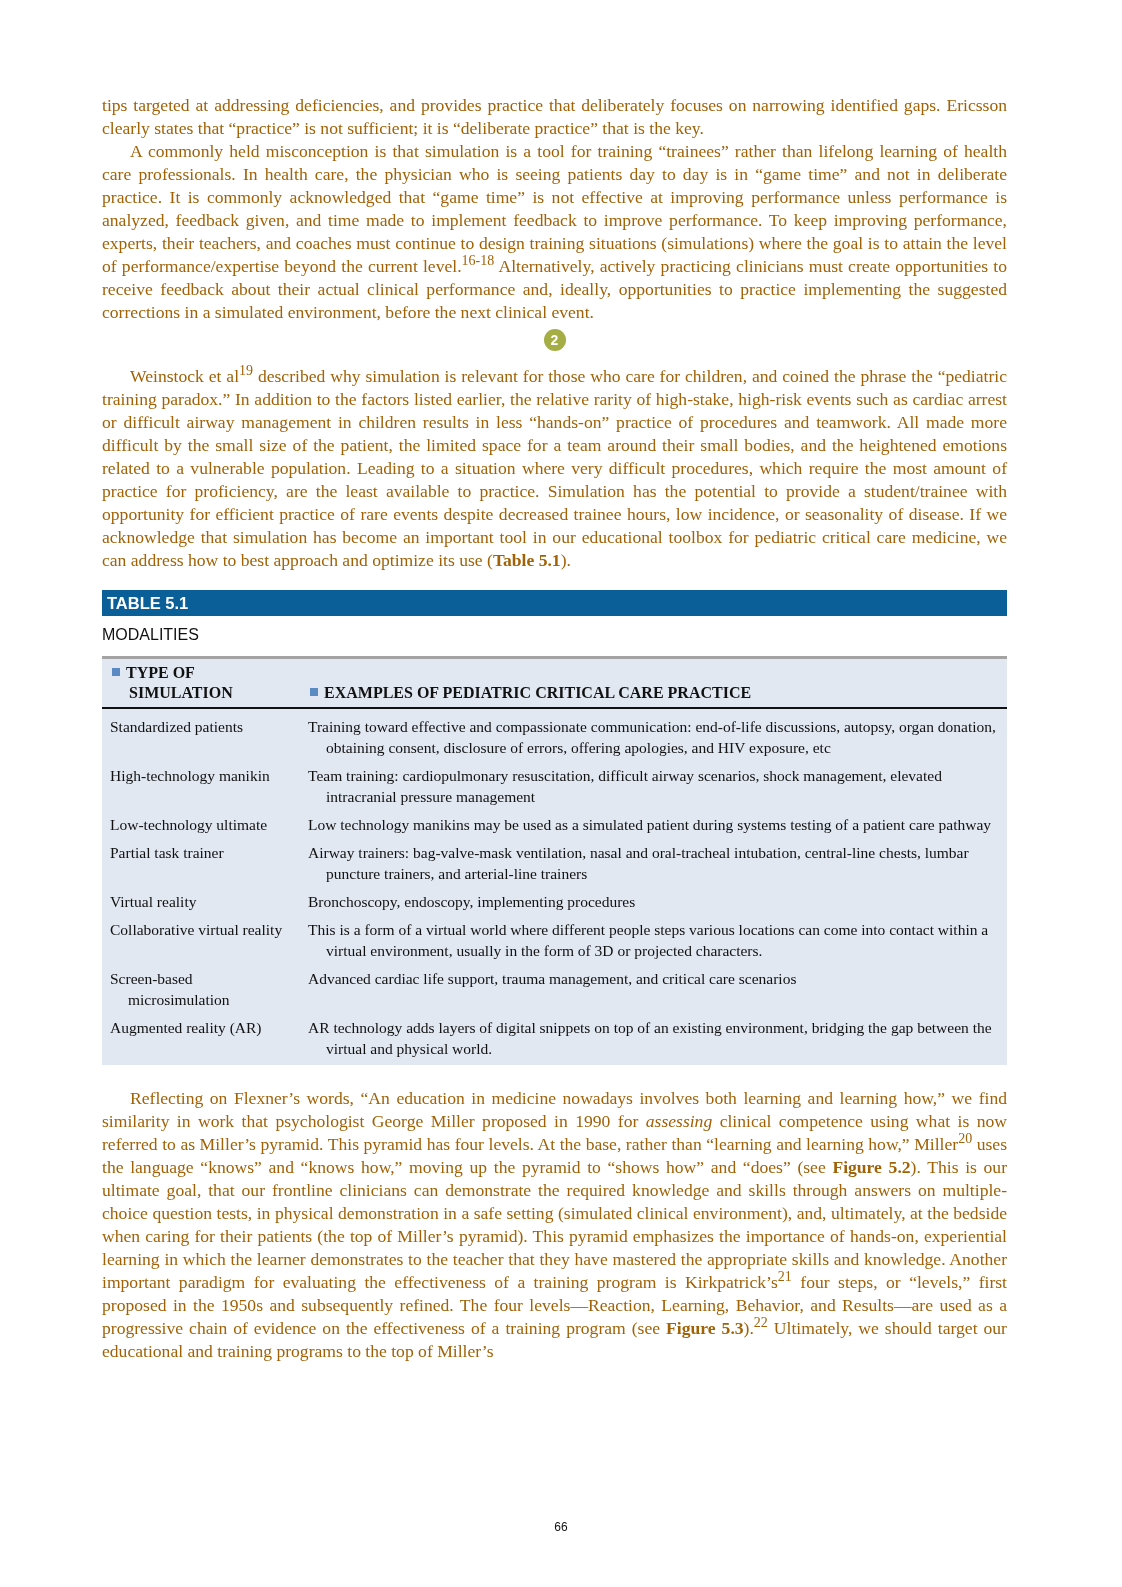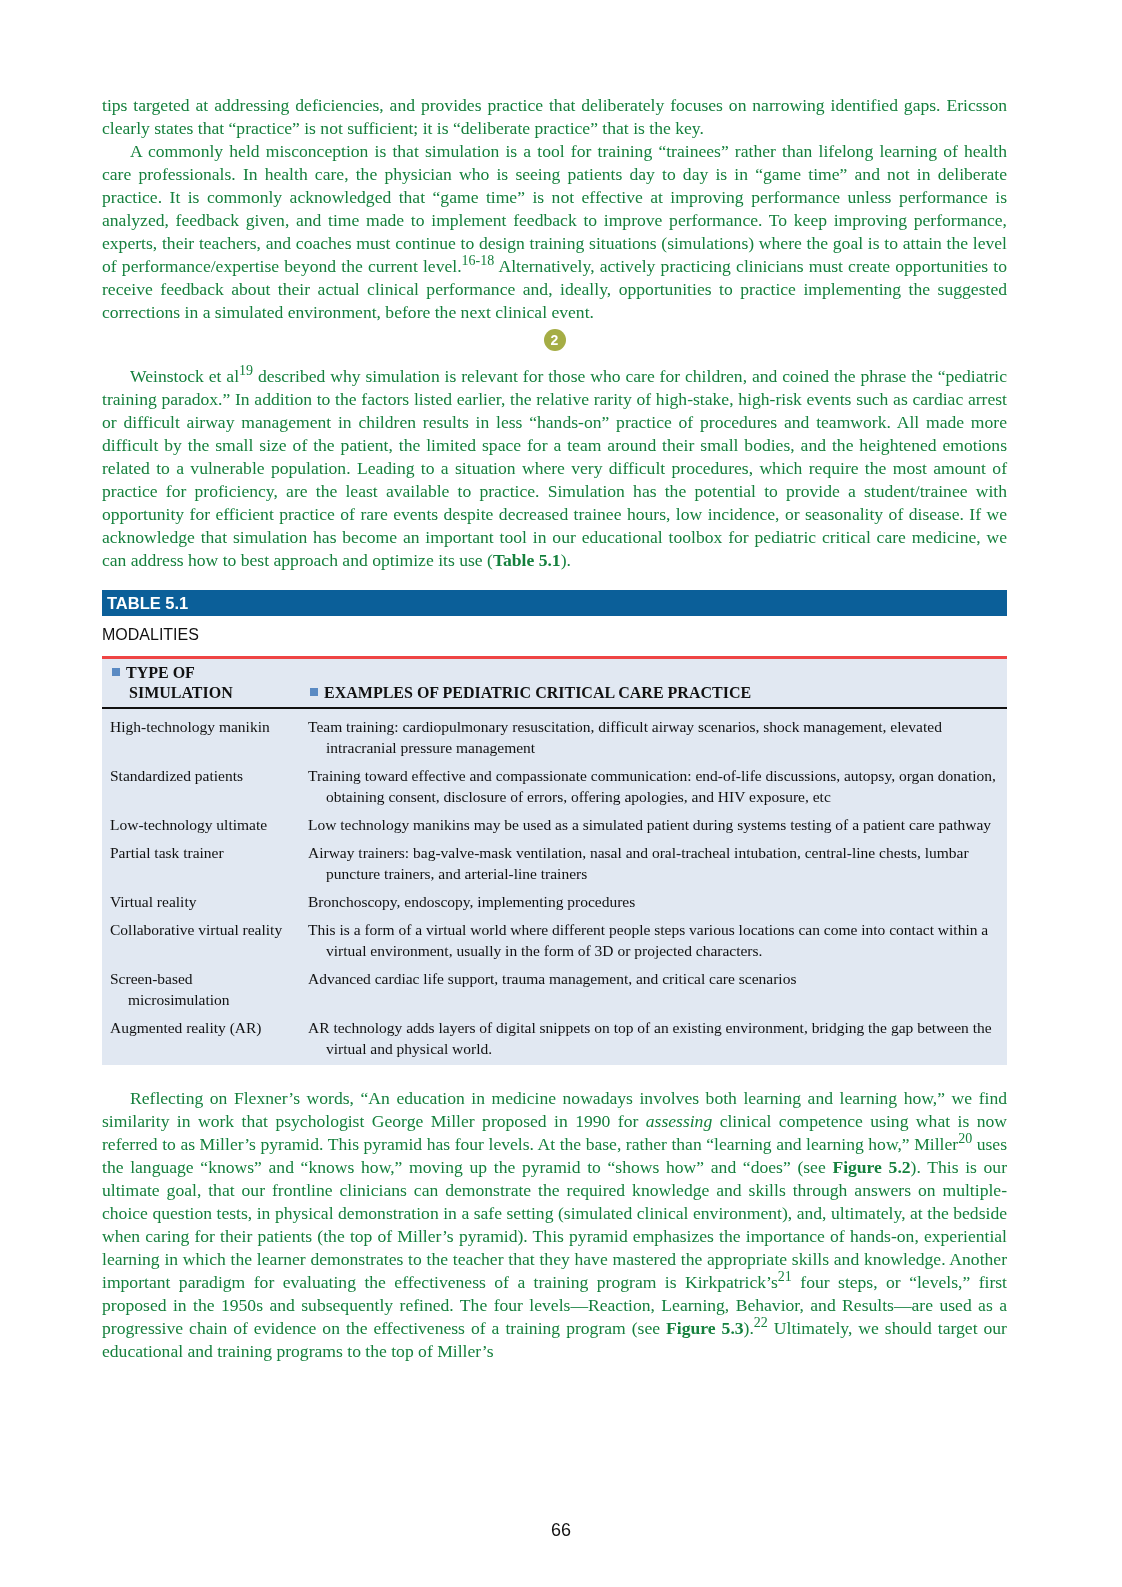--- a/index.html
+++ b/index.html
@@ -1,20 +1,20 @@
 <!DOCTYPE html>
 <html><head>
 <meta charset="utf-8">
 <style>
   html, body { margin: 0; padding: 0; background: #ffffff; }
   body { width: 1122px; height: 1587px; position: relative; overflow: hidden; }
   .page { position: absolute; left: 102px; top: 94px; width: 905px; }
   .txt {
     font-family: "Liberation Serif", serif;
-    font-size: 17.6px; line-height: 23px; color: #15803d;
+    font-size: 17.6px; line-height: 23px; color: #a16207;
     text-align: justify; margin: 0;
   }
   .txt.indent { text-indent: 28px; }
   sup { font-size: 14px; line-height: 0; vertical-align: super; }
   .marker { display: flex; justify-content: center; margin: 5px 0 14px 0; }
   .badge {
     width: 22px; height: 22px; border-radius: 50%;
     background: #a5ad45; color: #fff;
     font-family: "Liberation Sans", sans-serif; font-weight: bold; font-size: 14px;
     display: flex; align-items: center; justify-content: center;
@@ -25,31 +25,31 @@
     height: 26px; line-height: 26px; padding-left: 5px;
   }
   .tbl-caption {
     font-family: "Liberation Sans", sans-serif; font-size: 16px; color: #111;
     margin: 10px 0 12px 0;
   }
   table { width: 100%; border-collapse: collapse; background: #e1e8f2;
     font-family: "Liberation Serif", serif; font-size: 15.5px; color: #111; }
   thead th { text-align: left; font-weight: bold; vertical-align: bottom;
     padding: 4px 6px 4px 10px; line-height: 20px; font-size: 16px; }
-  thead tr { border-top: 3px solid #ef4444; border-bottom: 2px solid #111; }
+  thead tr { border-top: 3px solid #a3a3a3; border-bottom: 2px solid #111; }
   .sq { display: inline-block; width: 8px; height: 8px; background: #5a8ac3; margin-right: 6px; vertical-align: middle; position: relative; top: -2px; }
   .th-indent { padding-left: 17px; display: inline-block; }
   tbody td { vertical-align: top; line-height: 21px; padding: 3px 6px 4px 8px; }
   td.col1 { width: 182px; }
   td .hang { display: block; padding-left: 18px; text-indent: -18px; }
   tbody tr:first-child td { padding-top: 7px; }
   tbody tr:last-child td { padding-bottom: 6px; }
   .after-table { margin-top: 22px; }
   .page-number { position: absolute; left: 0; width: 1122px; top: 1520px; text-align: center;
-    font-family: "Liberation Sans", sans-serif; font-size: 18px; color: #111; }
+    font-family: "Liberation Sans", sans-serif; font-size: 12px; color: #111; }
   b { font-weight: bold; }
   i { font-style: italic; }
 </style>
 </head>
 <body>
 
 <div class="page">
 
   <p class="txt">tips targeted at addressing deficiencies, and provides practice that deliberately focuses on narrowing identified gaps. Ericsson clearly states that “practice” is not sufficient; it is “deliberate practice” that is the key.</p>
 
@@ -72,32 +72,32 @@
           <span class="th-indent">SIMULATION</span>
         </th>
         <th>
           <span class="sq"></span><span>EXAMPLES OF PEDIATRIC CRITICAL CARE PRACTICE</span>
         </th>
       </tr>
     </thead>
     <tbody>
       <tr>
         <td class="col1">
+            <span class="hang">Standardized patients</span>
+          </td>
+        <td>
+            <span class="hang">Training toward effective and compassionate communication: end-of-life discussions, autopsy, organ donation, obtaining consent, disclosure of errors, offering apologies, and HIV exposure, etc</span>
+          </td>
+      </tr>
+      <tr>
+        <td class="col1">
             <span class="hang">High-technology manikin</span>
           </td>
         <td>
             <span class="hang">Team training: cardiopulmonary resuscitation, difficult airway scenarios, shock management, elevated intracranial pressure management</span>
-          </td>
-      </tr>
-      <tr>
-        <td class="col1">
-            <span class="hang">Standardized patients</span>
-          </td>
-        <td>
-            <span class="hang">Training toward effective and compassionate communication: end-of-life discussions, autopsy, organ donation, obtaining consent, disclosure of errors, offering apologies, and HIV exposure, etc</span>
           </td>
       </tr>
       <tr>
         <td class="col1">
             <span class="hang">Low-technology ultimate</span>
           </td>
         <td>
             <span class="hang">Low technology manikins may be used as a simulated patient during systems testing of a patient care pathway</span>
           </td>
       </tr>

